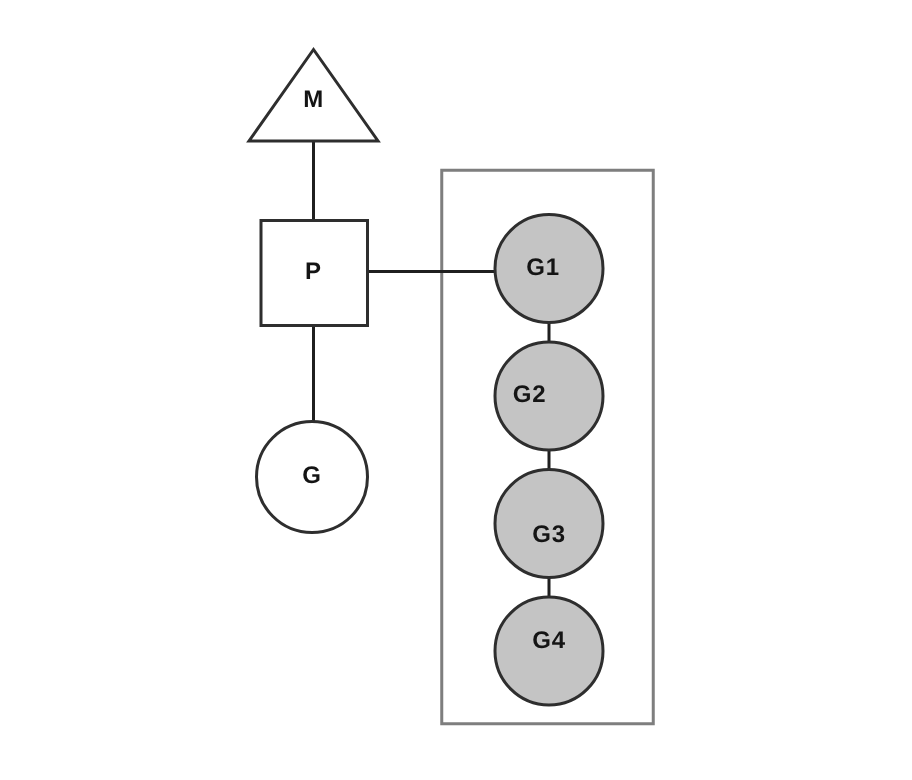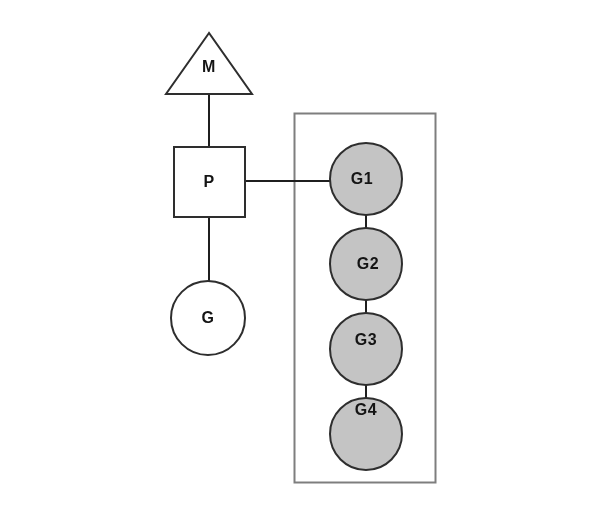--- a/index.html
+++ b/index.html
@@ -68,17 +68,17 @@
     <circle cx="366" cy="179" r="36" class="shape-outline" fill="#c4c4c4"></circle>
     <circle cx="366" cy="264" r="36" class="shape-outline" fill="#c4c4c4"></circle>
     <circle cx="366" cy="349" r="36" class="shape-outline" fill="#c4c4c4"></circle>
     <circle cx="366" cy="434" r="36" class="shape-outline" fill="#c4c4c4"></circle>
   </svg>
 
   <div class="node-label" style="left:209px; top:67px;">M</div>
   <div class="node-label" style="left:209px; top:182px;">P</div>
   <div class="node-label" style="left:208px; top:318px;">G</div>
   <div class="node-label" style="left:362px; top:179px;">G1</div>
-  <div class="node-label" style="left:368px; top:264px;">G2</div>
-  <div class="node-label" style="left:366px; top:340px;">G3</div>
-  <div class="node-label" style="left:366px; top:410px;">G4</div>
+  <div class="node-label" style="left:353px; top:264px;">G2</div>
+  <div class="node-label" style="left:366px; top:357px;">G3</div>
+  <div class="node-label" style="left:366px; top:428px;">G4</div>
 
 </div>
 
 </body></html>

